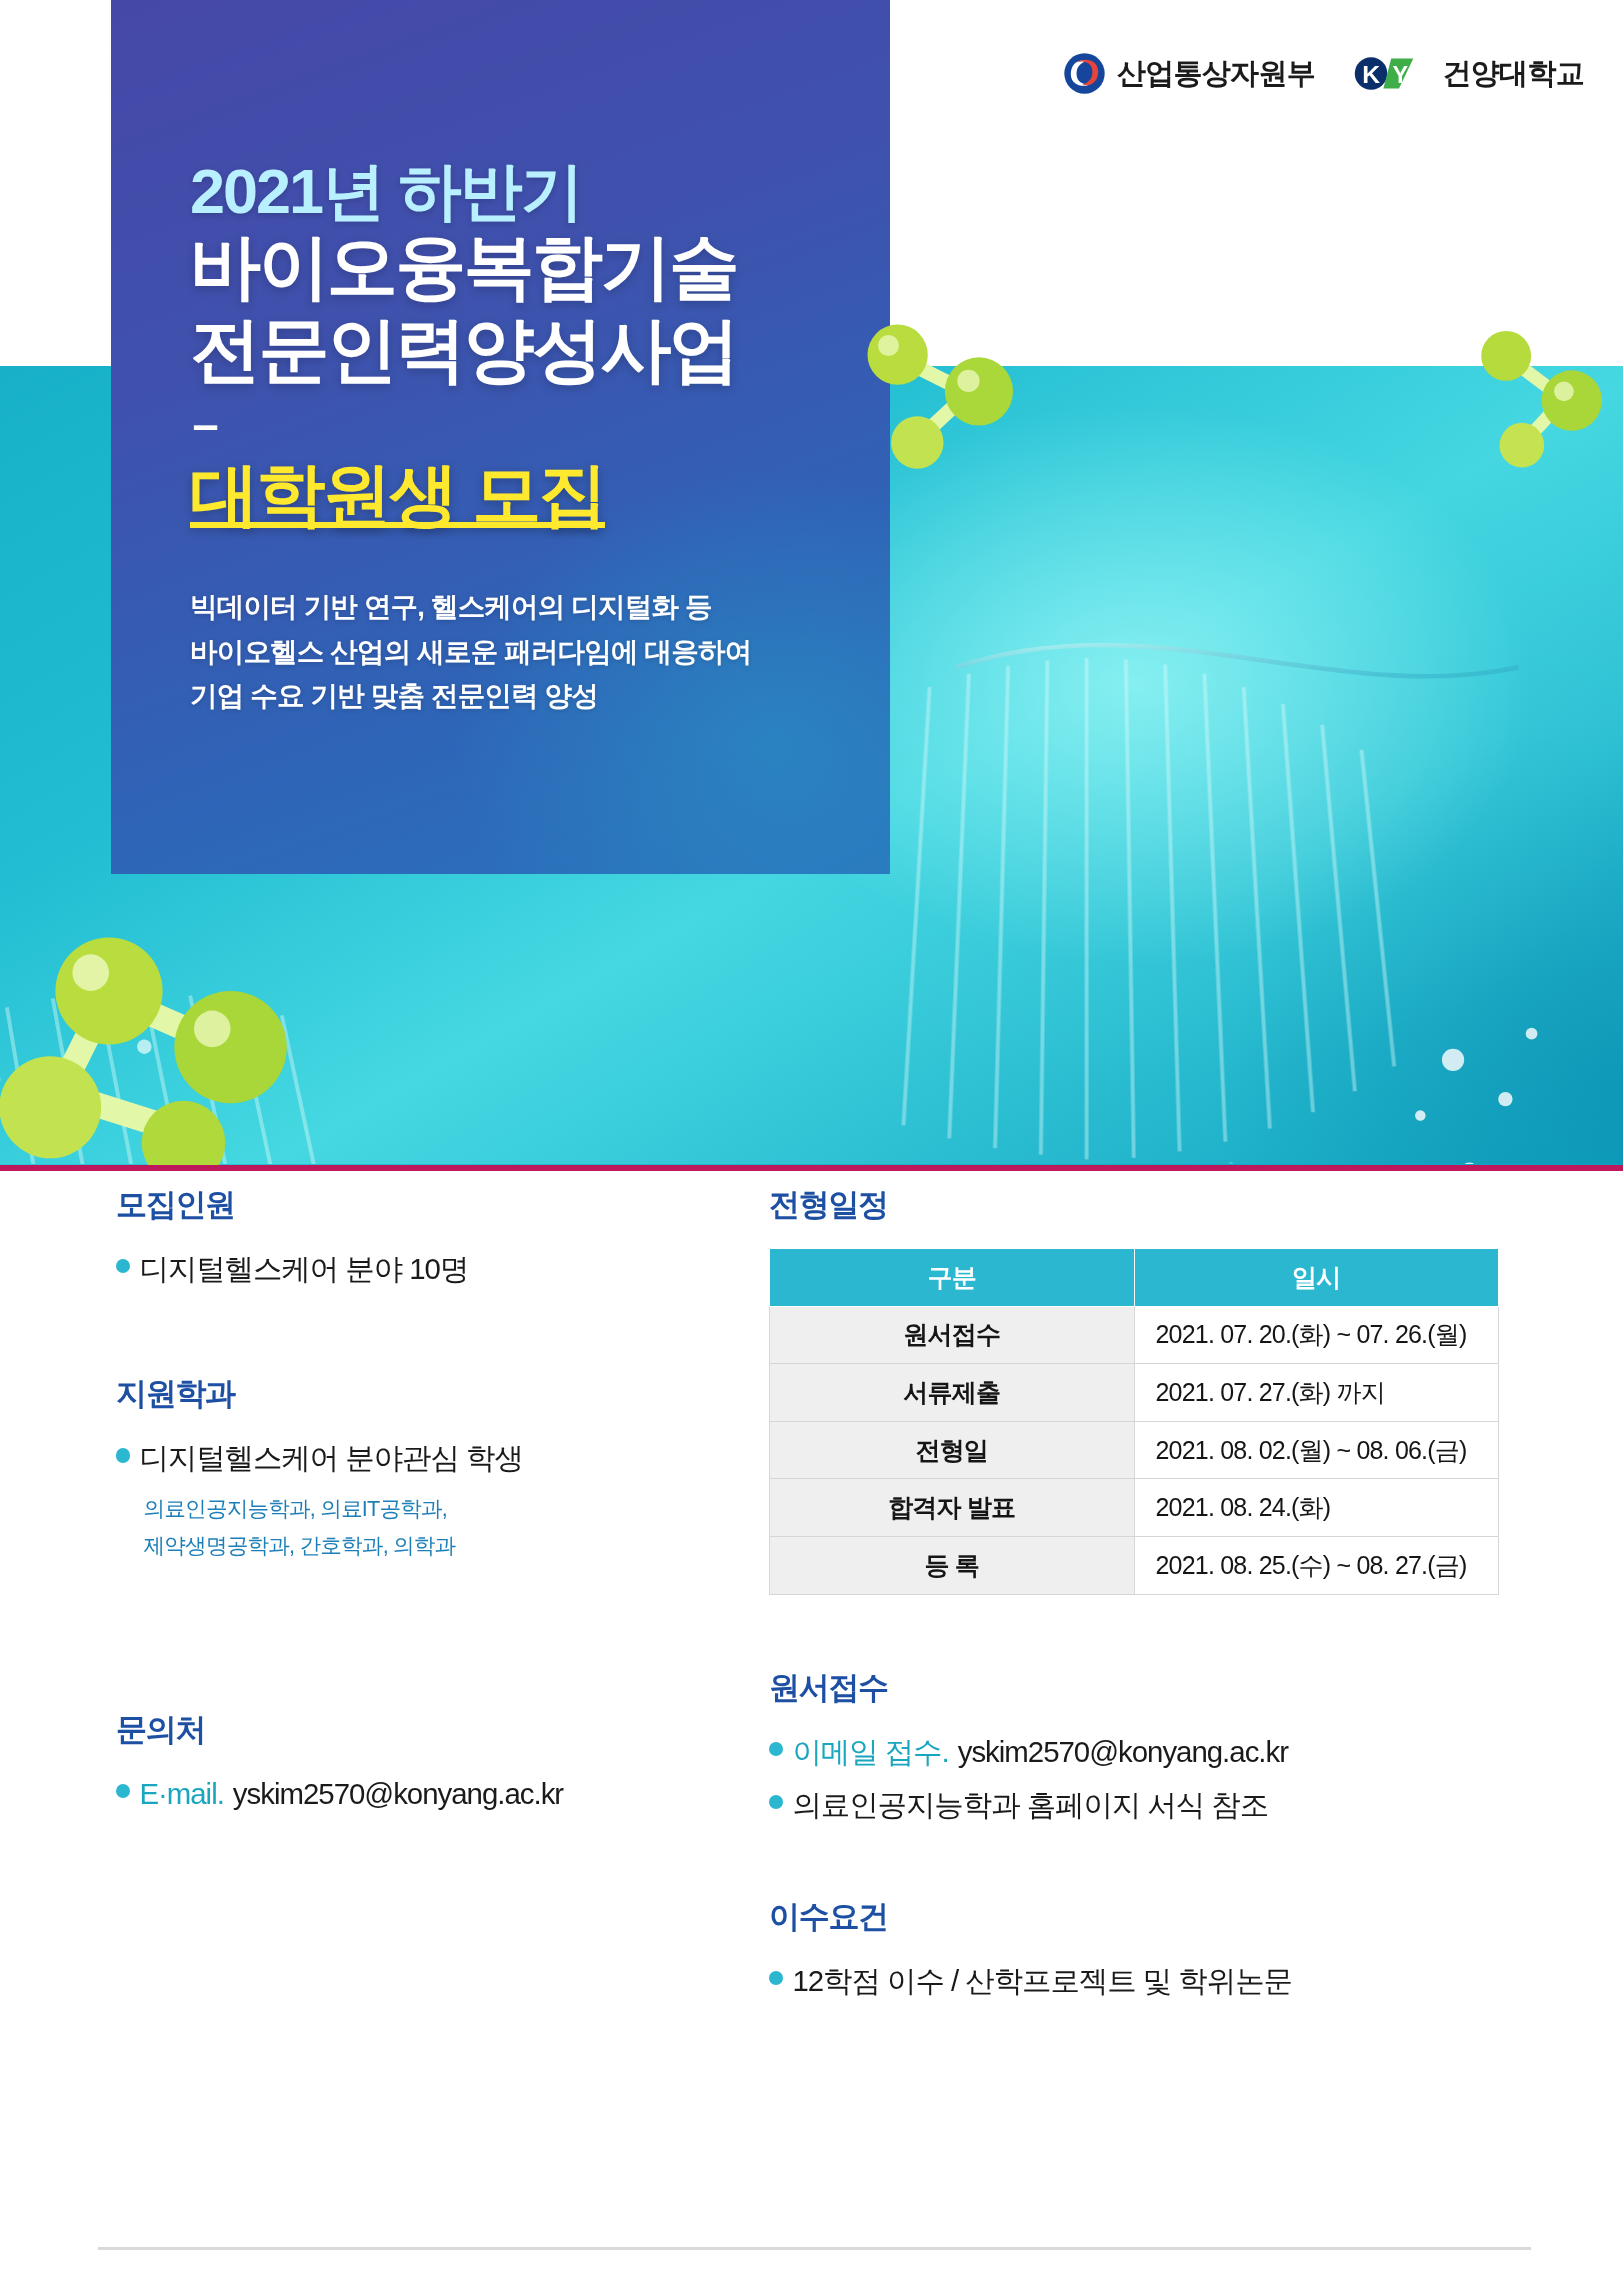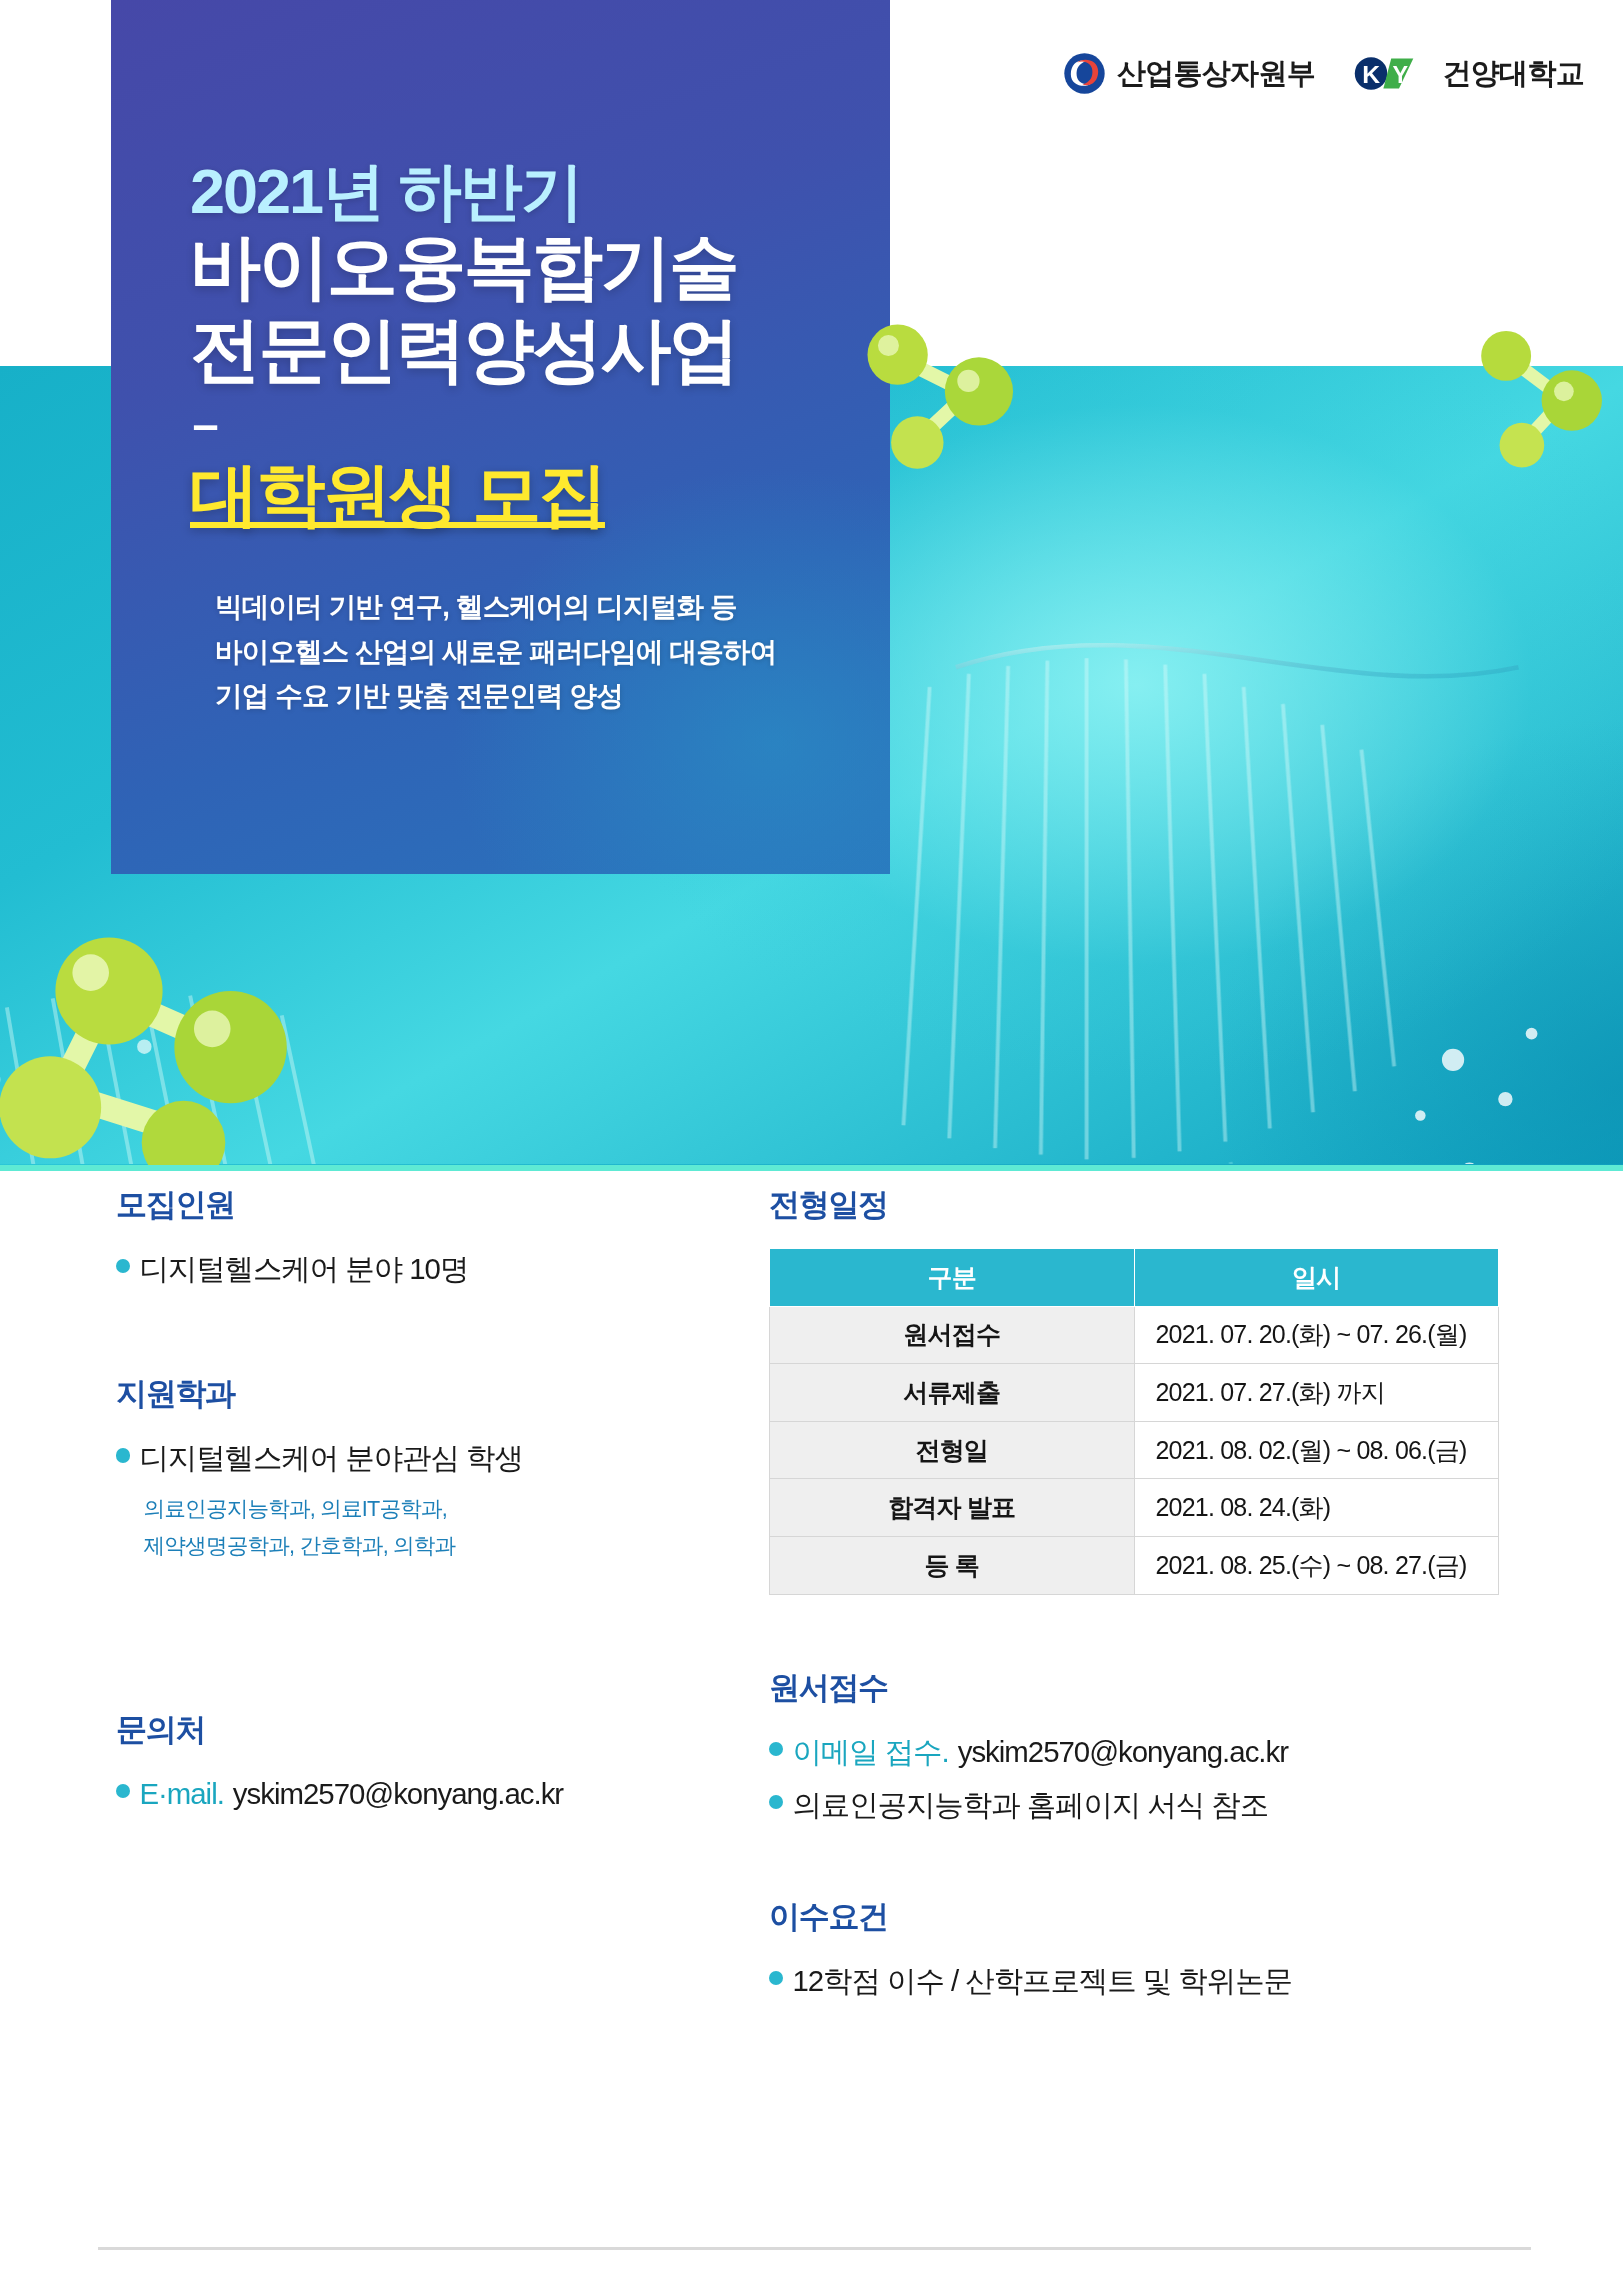--- a/index.html
+++ b/index.html
@@ -7,21 +7,21 @@
     width: 1623px;
     height: 2295px;
     font-family: "Liberation Sans", "DejaVu Sans", sans-serif;
     background: #ffffff;
     overflow: hidden;
   }
   .poster {
     position: relative;
     width: 1623px;
     height: 2295px;
-    background: #5eead4;
+    background: #be185d;
   }
 
   
   .hero {
     position: absolute;
     left: 0; top: 0;
     width: 1623px;
     height: 1165px;
     overflow: hidden;
     background: linear-gradient(135deg,#0aa7c2 0%, #13b6cc 40%, #21c3d6 100%);
@@ -101,21 +101,20 @@
     font-size: 47px; font-weight: 800; color: #ffffff; line-height: .8; margin: 14.4px 0 11.8px 2.6px;
   }
   .t-highlight {
     font-size: 69px; font-weight: 800; color: #ffe92e; letter-spacing: -2.6px;
     line-height: 1.15; text-shadow: 0 2.6px 9.2px rgba(0,0,0,.25); text-decoration: underline;
   }
   .t-desc {
     margin-top: 51px;
     font-size: 27.5px; font-weight: 700; color: #ffffff; line-height: 1.62; letter-spacing: -0.8px;
     text-shadow: 0 1.3px 5.2px rgba(0,0,0,.18);
-    margin-left: 25px;
   }
 
   
   .mol { position: absolute; z-index: 7; pointer-events: none; }
   .mol-a { left: 857px; top: 314px; width: 177px; height: 164px; }
   .mol-b { left: 1472px; top: 327px; width: 151px; height: 151px; }
   .mol-c { left: -13px; top: 923px; width: 393px; height: 281px; }
 
   
   .content {

